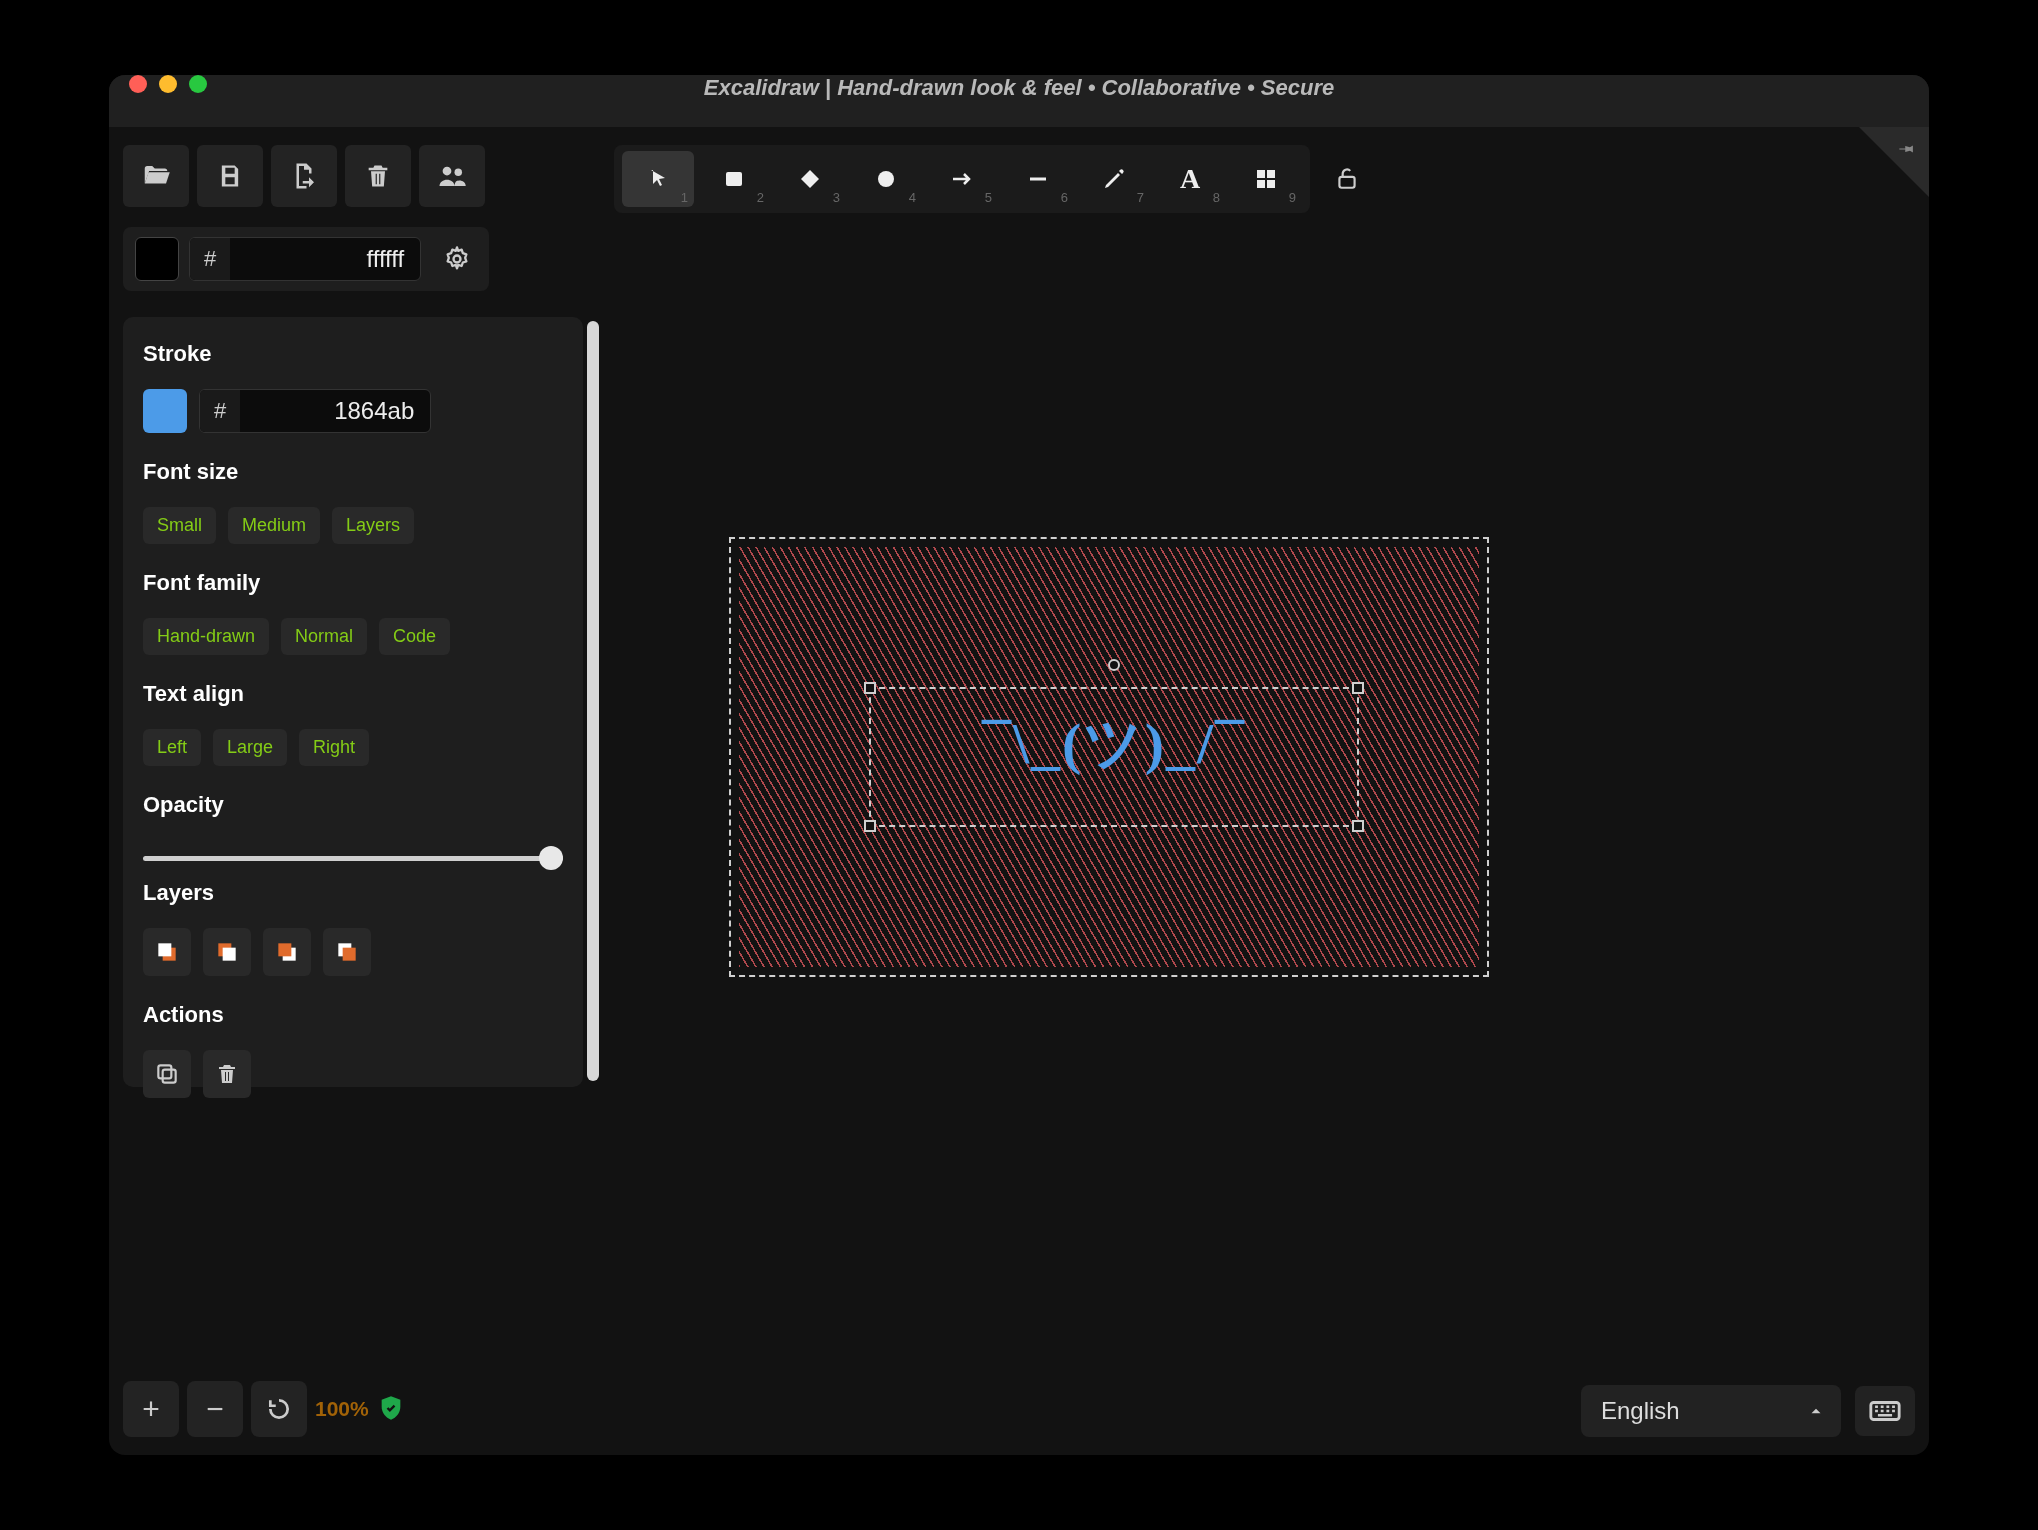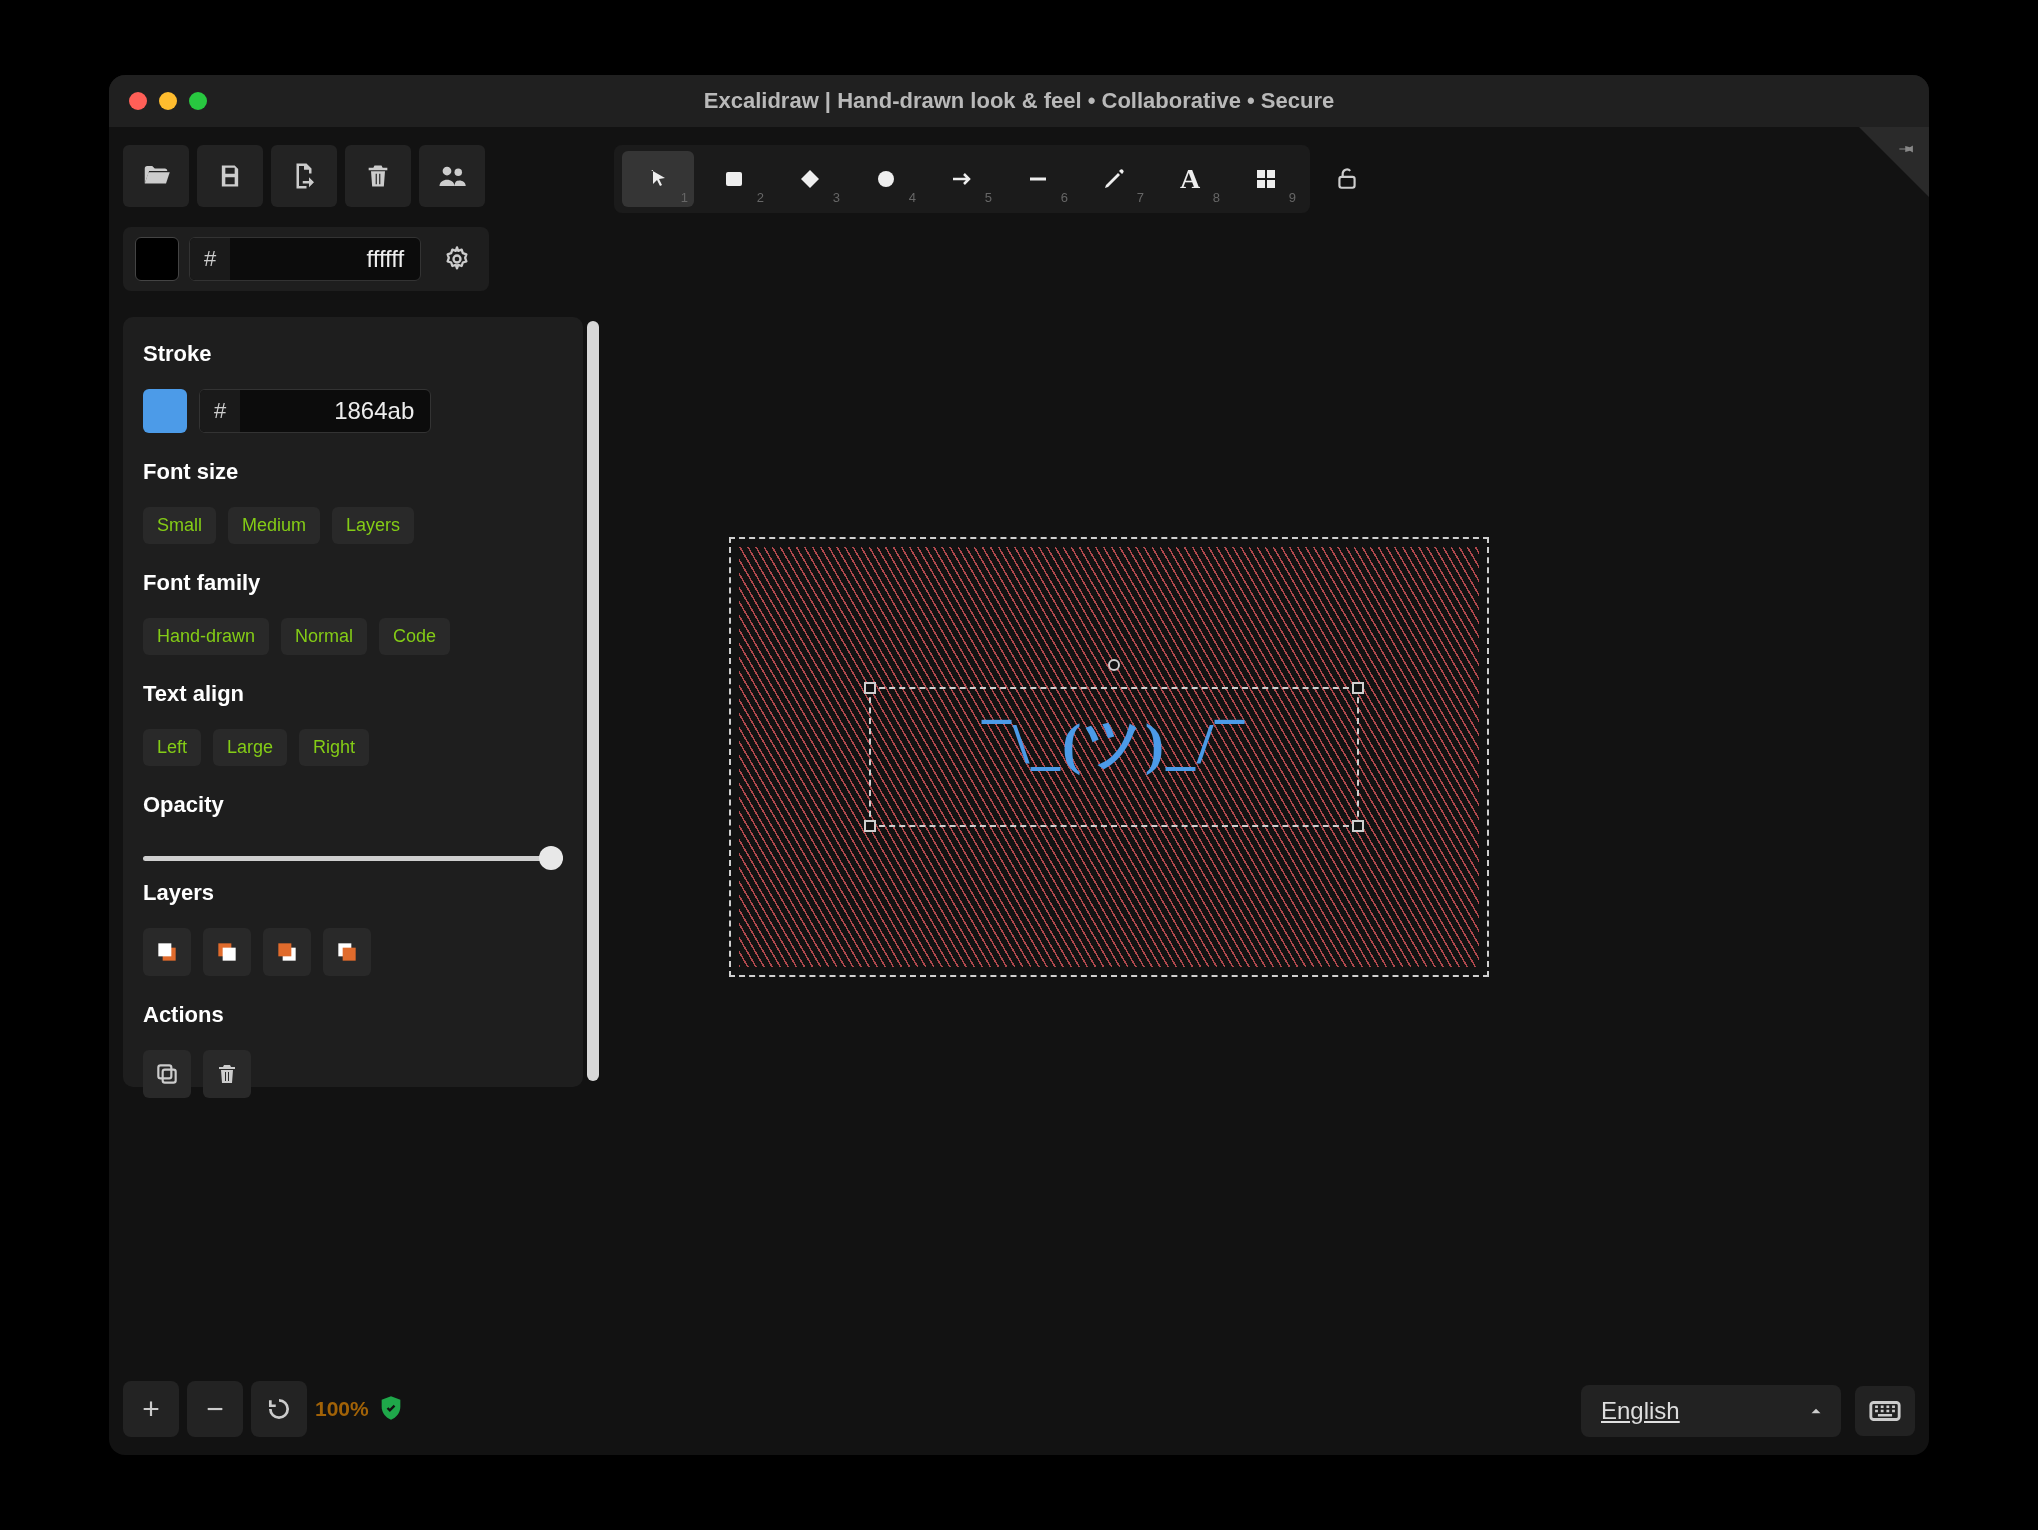--- a/index.html
+++ b/index.html
@@ -23,22 +23,22 @@
     display: flex;
     flex-direction: column;
     overflow: hidden;
     position: relative;
   }
   
   .titlebar {
     height: 52px;
     background: #202020;
     display: flex;
-    align-items: center;
     position: relative;
+    font-style: italic;
   }
   .traffic {
     display: flex;
     gap: 12px;
     margin-left: 20px;
   }
   .traffic span {
     width: 18px; height: 18px; border-radius: 50%;
   }
   .tl-close{background:#ff5f57}.tl-min{background:#febc2e}.tl-max{background:#28c840}
@@ -140,21 +140,21 @@
     display:flex; align-items:center; gap:8px;
   }
   .bl-btn{
     width:56px; height:56px; background:#232323; border-radius:8px;
     display:flex; align-items:center; justify-content:center; font-size:30px; color:#ccc;
   }
   .zoom-label{ font-size:21px; color:#a16207; margin:0 0; font-weight:600;}
   .shield{ width:30px; height:30px; color:#1fa74a;}
   .bottom-right{
     position:absolute; bottom:18px; right:14px;
-    display:flex; align-items:center; gap:14px;text-decoration:underline;
+    display:flex; align-items:center; gap:14px;
   }
   .lang{
     background:#222; border-radius:8px; padding:12px 60px 12px 20px;
     width:260px; color:#ddd; font-size:24px; position:relative;
   }
   .lang-arrow{ position:absolute; right:16px; top:50%; transform:translateY(-50%); }
   .kbd{
     width:60px; height:50px; background:#222; border-radius:8px;
     display:flex; align-items:center; justify-content:center;
   }

